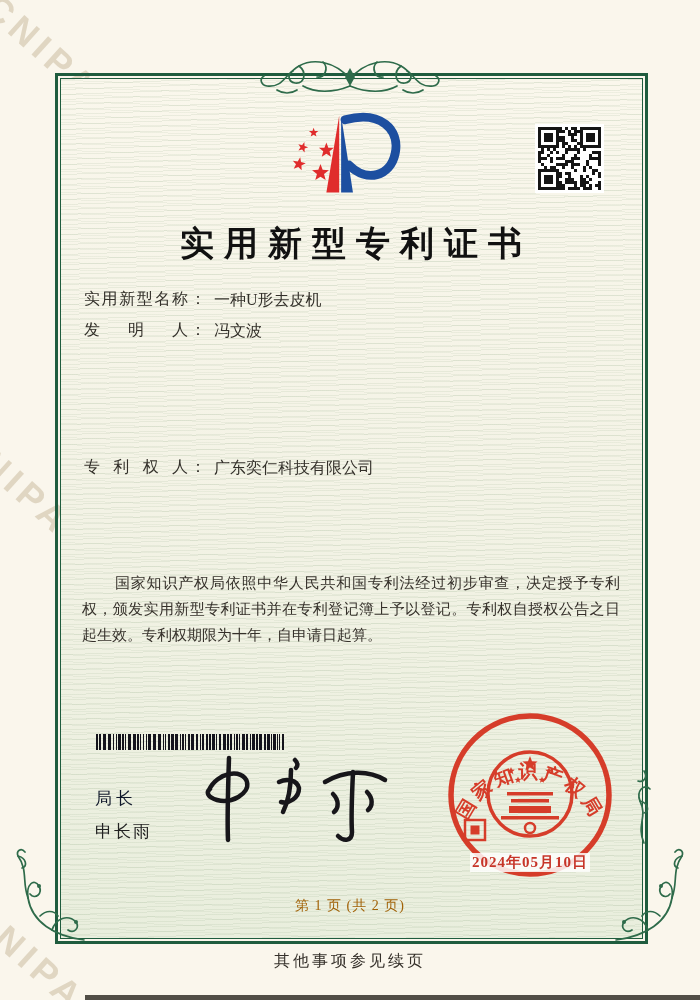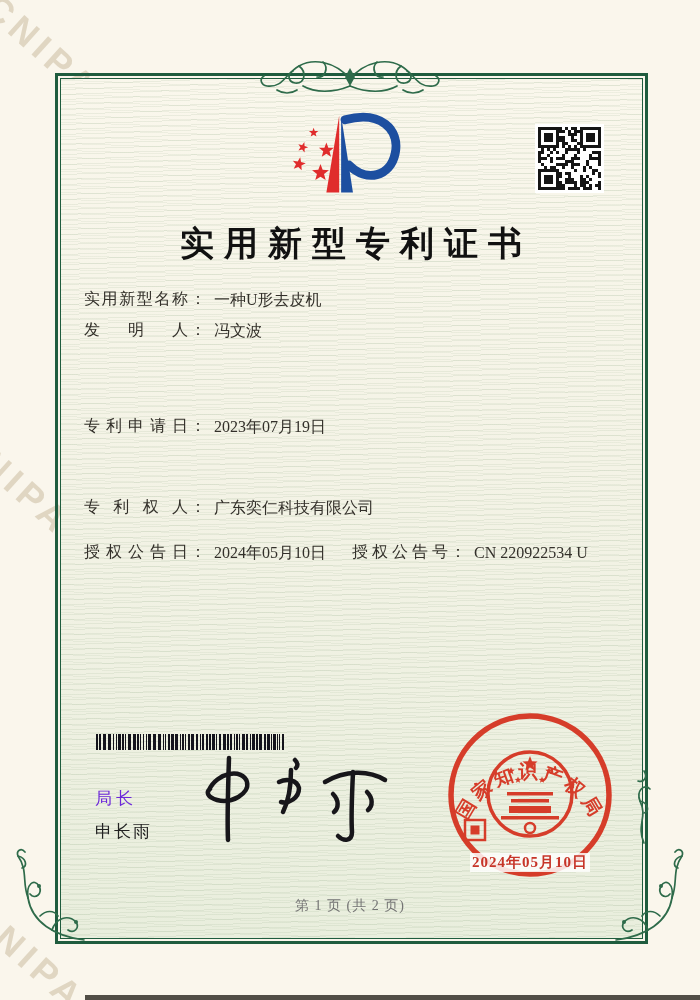--- a/index.html
+++ b/index.html
@@ -45,32 +45,32 @@
 
   .paras{position:absolute;left:82px;top:570px;width:538px;font-size:15px;line-height:26px;
          text-align:justify;color:#35302a;font-style:oblique 10deg;}
   .paras p{margin:0 0 12px 0;text-indent:2.2em;}
 
   .barcode{position:absolute;left:96px;top:734px;width:188px;height:16px;
            display:flex;align-items:stretch;overflow:hidden;}
   .barcode i{display:block;background:#14141c;height:100%;}
   .barcode i.g{background:transparent;}
 
-  .sig-title{position:absolute;left:95px;top:787px;font-size:17px;letter-spacing:4px;color:#6d28d9;}
+  .sig-title{position:absolute;left:95px;top:787px;font-size:17px;letter-spacing:4px;color:#0f172a;}
   .sig-name{position:absolute;left:95px;top:820px;font-size:17px;letter-spacing:2px;color:#222;}
   .autograph{position:absolute;left:195px;top:748px;width:210px;height:104px;}
 
   .seal{position:absolute;left:443px;top:708px;width:174px;height:174px;opacity:.93;}
   .seal svg{display:block;width:100%;height:100%;}
   .seal-date{position:absolute;left:50%;bottom:10px;transform:translateX(-50%);
              font-size:15px;font-weight:bold;color:#c5281c;background:rgba(255,255,255,.85);
              padding:0 2px;white-space:nowrap;letter-spacing:1px;}
 
   .page-indicator{position:absolute;left:0;right:0;top:897px;text-align:center;
-                  font-size:14px;color:#737373;letter-spacing:1px;}
+                  font-size:14px;color:#a16207;letter-spacing:1px;}
   .continuation{position:absolute;left:0;right:0;top:951px;text-align:center;
                 font-size:16px;letter-spacing:3px;color:#35302a;font-style:oblique 10deg;}
   .bottom-strip{position:absolute;left:85px;right:0;top:995px;height:5px;background:#514e46;z-index:8;}
 
   .green-stroke{stroke:#2e6b4a;fill:none;stroke-width:1.7;stroke-linecap:round;}
 </style>
 </head>
 <body>
 
 <div class="wm" style="left:42px;top:48px;">CNIPA</div>
@@ -599,34 +599,26 @@
     </div>
 
   <div class="title">实用新型专利证书</div>
 
   <div class="frow" style="top:289px;">
     <span class="flabel">实用新型名称</span><span class="fcolon">：</span><span class="fvalue">一种U形去皮机</span>
   </div>
   <div class="frow" style="top:320px;">
     <span class="flabel">发明人</span><span class="fcolon">：</span><span class="fvalue">冯文波</span>
   </div>
-  <div class="frow" style="top:416px;">
-    <span class="flabel">专利申请日</span><span class="fcolon">：</span><span class="fvalue">2023年07月19日</span>
-  </div>
-  <div class="frow" style="top:457px;margin-top:40px;">
+  <div class="frow" style="top:457px;">
     <span class="flabel">专利权人</span><span class="fcolon">：</span><span class="fvalue">广东奕仁科技有限公司</span>
   </div>
-  <div class="frow" style="top:542px;width:536px;">
-    <span class="flabel">授权公告日</span><span class="fcolon">：</span><span class="fvalue">2024年05月10日</span>
-    <span class="fpair2">
-      <span class="flabel">授权公告号</span><span class="fcolon">：</span><span class="fvalue">CN 220922534 U</span>
-    </span>
-  </div>
 
   <div class="paras">
+    <p>国家知识产权局依照中华人民共和国专利法经过初步审查，决定授予专利权，颁发实用新型专利证书并在专利登记簿上予以登记。专利权自授权公告之日起生效。专利权期限为十年，自申请日起算。</p>
   </div>
 
   <div class="barcode">
       <i style="width:2px"></i>
       <i class="g" style="width:1px"></i>
       <i style="width:2px"></i>
       <i class="g" style="width:2px"></i>
       <i style="width:3px"></i>
       <i class="g" style="width:2px"></i>
       <i style="width:3px"></i>
@@ -778,15 +770,16 @@
       </g>
       <g>
         <rect x="22" y="112" width="20" height="20" fill="none" stroke="#d5301d" stroke-width="2.5"></rect>
         <rect x="27.5" y="117.5" width="9" height="9" fill="#d5301d"></rect>
       </g>
     </svg>
     <div class="seal-date">2024年05月10日</div>
   </div>
 
   <div class="page-indicator">第 1 页 (共 2 页)</div>
+  <div class="continuation">其他事项参见续页</div>
 </div>
 
 <div class="bottom-strip"></div>
 
 </body></html>

